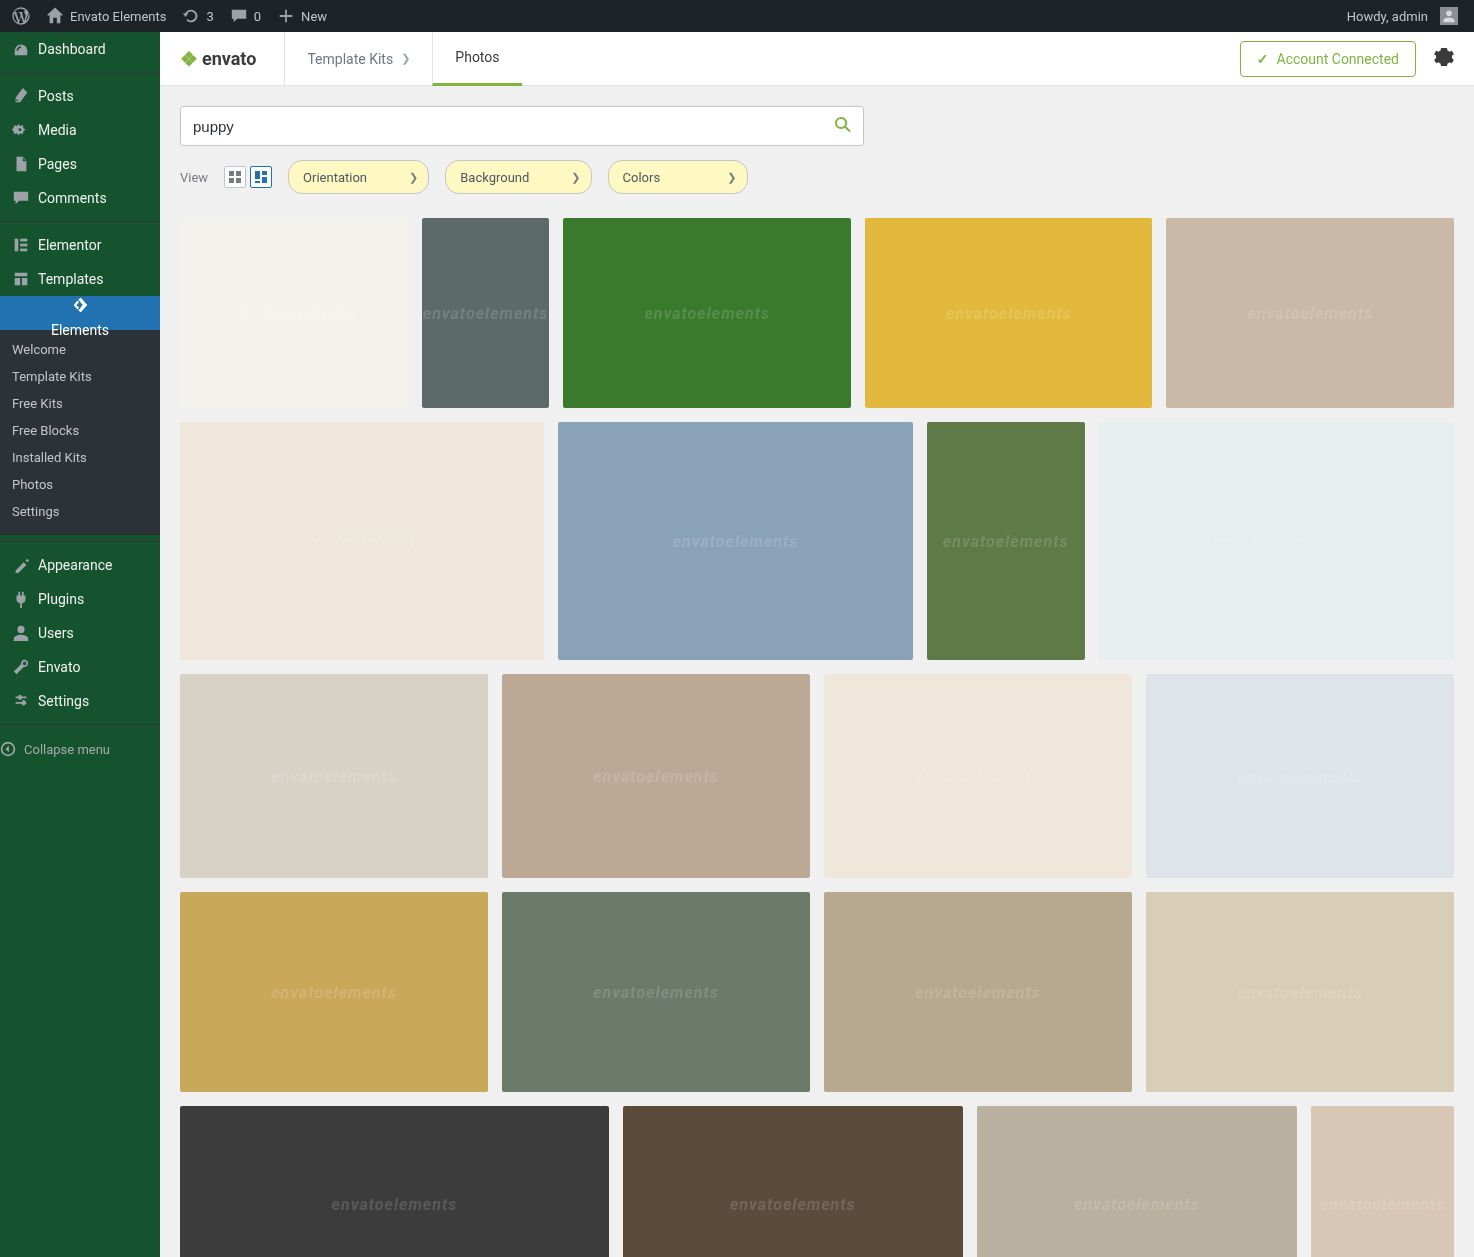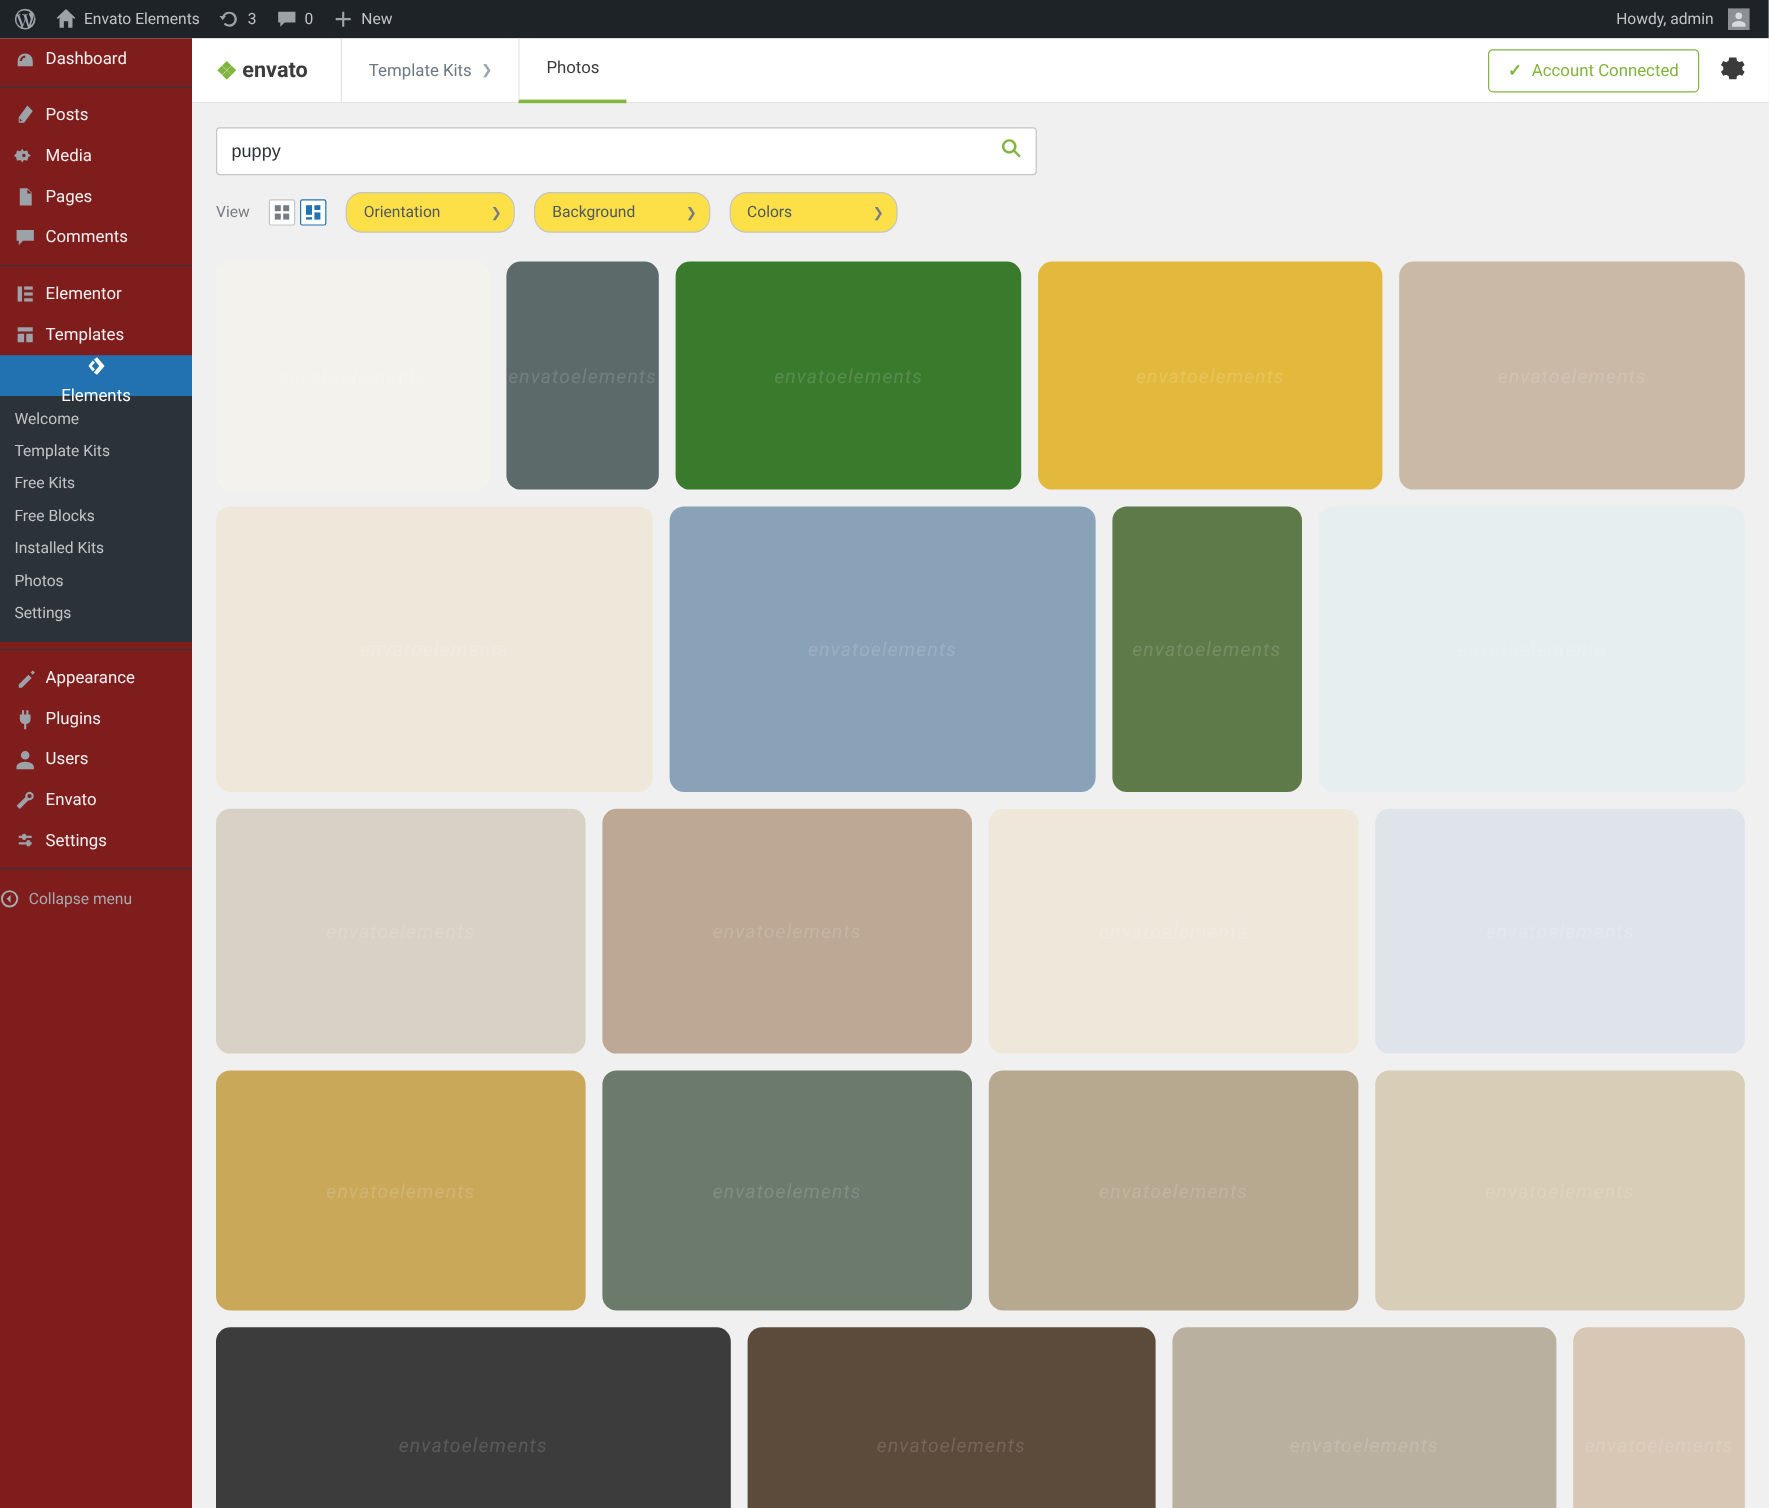--- a/index.html
+++ b/index.html
@@ -21,21 +21,21 @@
   }
   .ab-item svg { fill: #9ca2a7; width:18px; height:18px; }
   .ab-avatar {
     width: 18px; height: 18px; background: #8c8f94; margin-left:6px;
     display:inline-flex; align-items:center; justify-content:center;
   }
   .ab-avatar svg{width:14px;height:14px;fill:#d7dade;}
   
   #adminmenuwrap {
     position: absolute; top: 32px; left: 0; bottom: 0; width: 160px;
-    background: #7f1d1d;
+    background: #14532d;
   }
   #adminmenu { list-style: none; }
   .menu-top {
     display: flex; align-items: center; gap: 8px;
     padding: 0 12px; height: 34px; color: #f0f0f1; font-size: 14px; cursor:pointer;
   }
   .menu-top.sep { height:0; border-top:1px solid #32373c; margin:6px 0; padding:0; }
   .menu-top svg { width:18px; height:18px; fill:#9ca2a7; flex:none; }
   .menu-top.current {
     background:#2271b1; color:#fff; position:relative;flex-direction:column;
@@ -90,34 +90,34 @@
   .ek-view-icons{ display:flex; gap:4px; }
   .ek-view-icons .vbtn{
     width:22px;height:22px; border:1px solid #c3c4c7; border-radius:2px;
     display:flex; align-items:center; justify-content:center; cursor:pointer;
     background:#fff;
   }
   .ek-view-icons .vbtn.active{ border-color:#2271b1; }
   .ek-view-icons .vbtn svg{ width:14px;height:14px; fill:#787c82;}
   .ek-view-icons .vbtn.active svg{ fill:#2271b1;}
   .ek-drop{
-    height:34px; min-width:140px; background:#fde047; border:1px solid #c3c4c7; border-radius:14px;
+    height:34px; min-width:140px; background:#fef9c3; border:1px solid #c3c4c7; border-radius:14px;
     display:flex; align-items:center; justify-content:space-between;
     padding:0 10px 0 14px; color:#50575e; font-size:13px; cursor:pointer;gap:42px;
   }
   .ek-drop .chev{ font-size:11px; color:#787c82;}
   
   .ek-grid{
     padding:18px 20px 0 20px; display:flex; flex-direction:column; gap:14px;
   }
   .ek-row{ display:flex; gap:14px; }
   .thumb{
-    background:#d7dade; border-radius:12px; position:relative; overflow:hidden;
+    background:#d7dade; border-radius:2px; position:relative; overflow:hidden;
     display:flex; align-items:center; justify-content:center;
-    color:#ffffff22; font-size:11px; cursor:pointer;
+    color:#ffffff22; font-size:11px; cursor:pointer;font-weight:bold;
   }
   .thumb .wm{
     position:absolute; inset:0; display:flex; align-items:center; justify-content:center;
     color:rgba(255,255,255,0.15); font-size:16px; letter-spacing:1px; pointer-events:none;
     font-style:italic;
   }
 </style>
 </head>
 <body>
 

